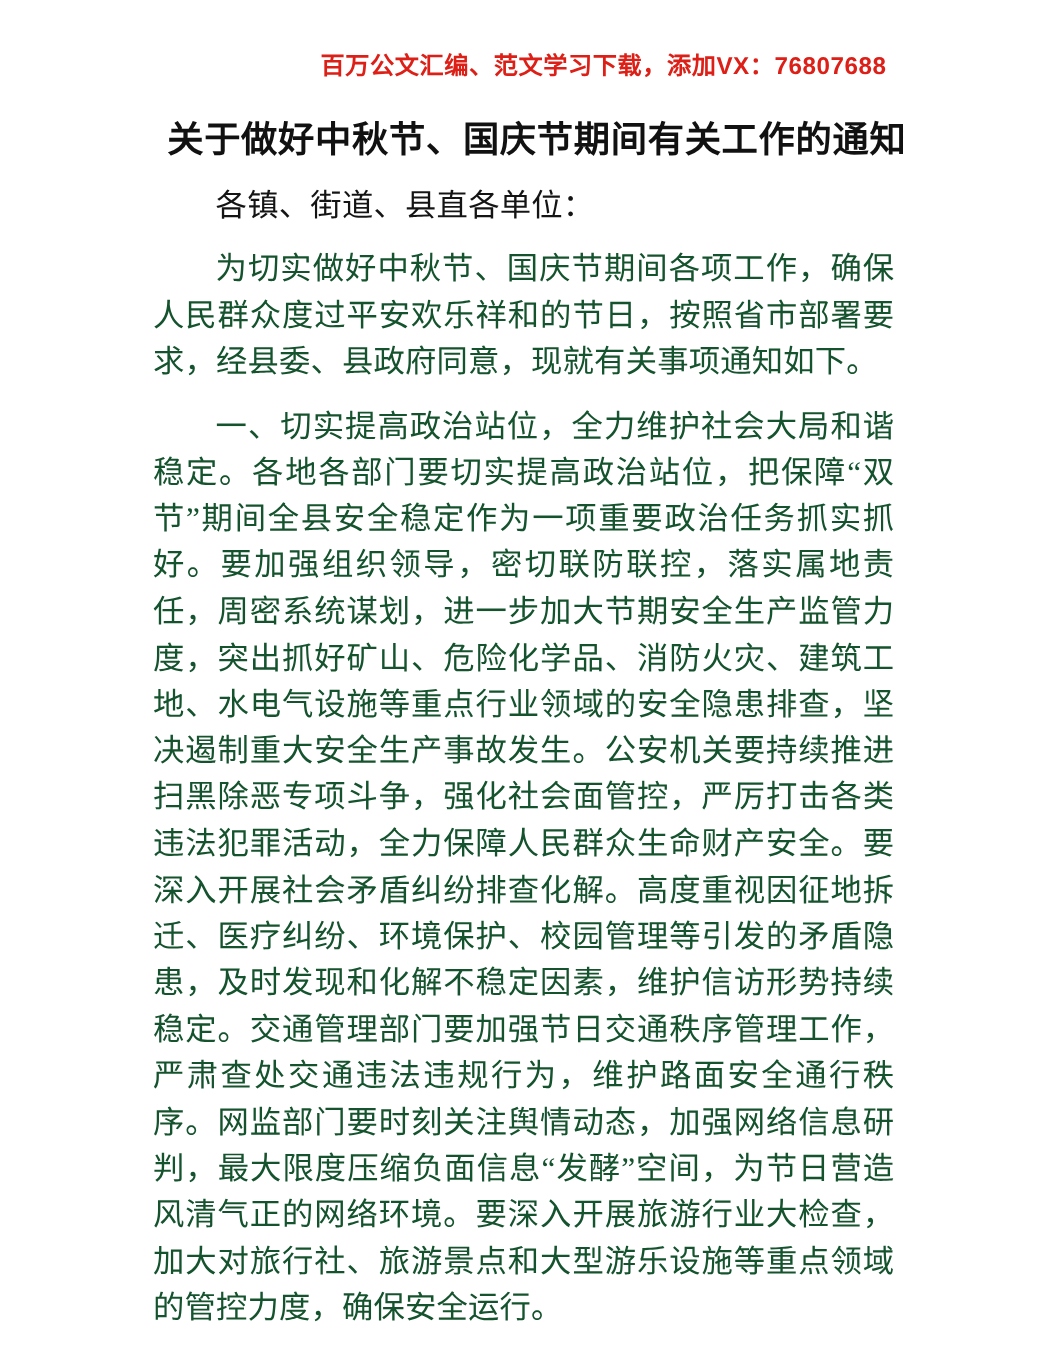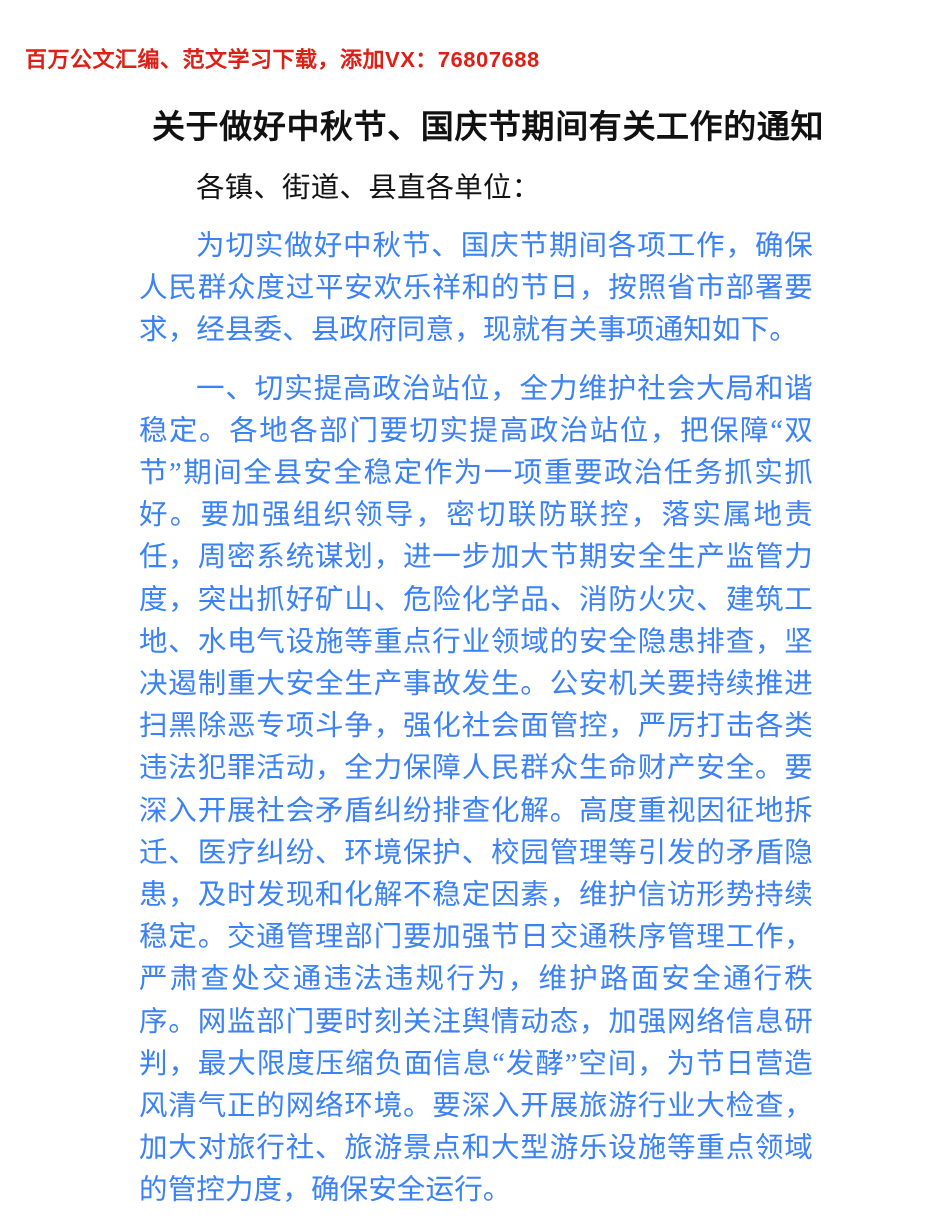--- a/index.html
+++ b/index.html
@@ -23,29 +23,28 @@
     overflow: hidden;
     box-sizing: border-box;
   }
 
   
   .ad-banner {
     position: absolute;
     left: 0;
     top: 44px;
     width: 806px;
-    text-align: left;
+    text-align: right;
     color: #dd2017;
     font-size: 22px;
     font-weight: 700;
     line-height: 32px;
     letter-spacing: 0.5px;
     white-space: nowrap;
     font-family: "Liberation Sans", "DejaVu Sans", sans-serif;
-    padding-left: 25px;
   }
 
   
   .doc {
     position: absolute;
     left: 139px;
     top: 104px;
     width: 674px;
   }
 
@@ -65,21 +64,21 @@
     line-height: 42px;
     color: #141414;
     margin: 16px 0 0 0;
     text-indent: 57px;
     letter-spacing: 0.2px;
   }
 
   .body-para {
     font-size: 28.5px;
     line-height: 42.2px;
-    color: #3b82f6;
+    color: #14532d;
     margin: 16px 0 0 0;
     text-indent: 57px;
     text-align: justify;
     text-justify: inter-character;
     letter-spacing: 0.15px;
     word-break: break-all;
   }
 
   .body-para.tight {
     margin-top: 17px;

